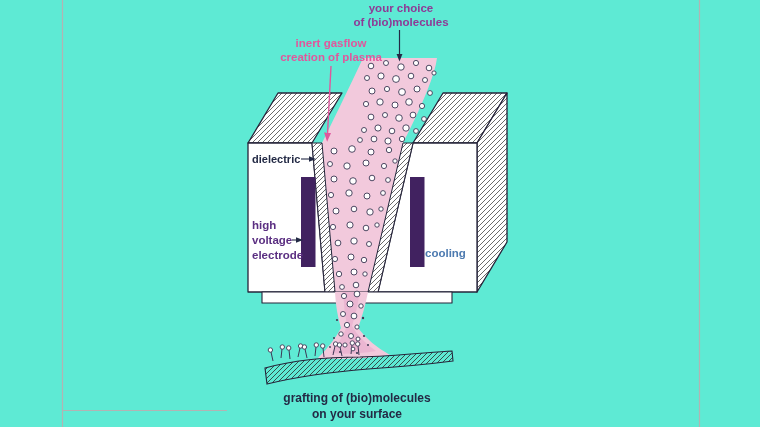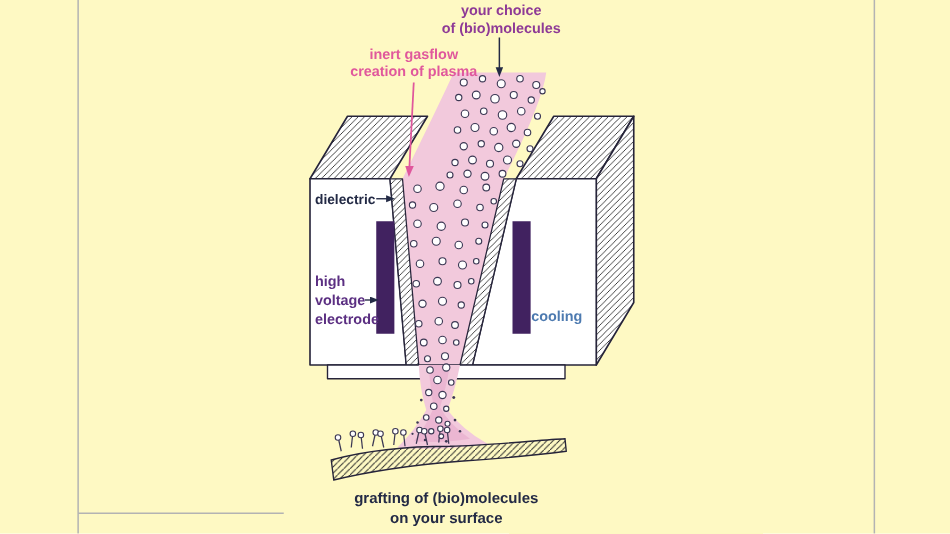--- a/index.html
+++ b/index.html
@@ -1,16 +1,16 @@
 <!DOCTYPE html>
 <html><head>
 <meta charset="utf-8">
 <style>
   html,body{margin:0;padding:0;background:#ffffff;}
-  .page{position:relative;width:760px;height:427px;background:#fef9c3;overflow:hidden;
+  .page{position:relative;width:760px;height:427px;background:#5eead4;overflow:hidden;
         font-family:"Liberation Sans", sans-serif;}
   svg{position:absolute;left:0;top:0;}
   text{font-family:"Liberation Sans", sans-serif;font-weight:600;}
 </style>
 </head>
 <body>
 
 <div class="page">
 <svg width="760" height="427" viewBox="0 0 760 427">
   <defs>

